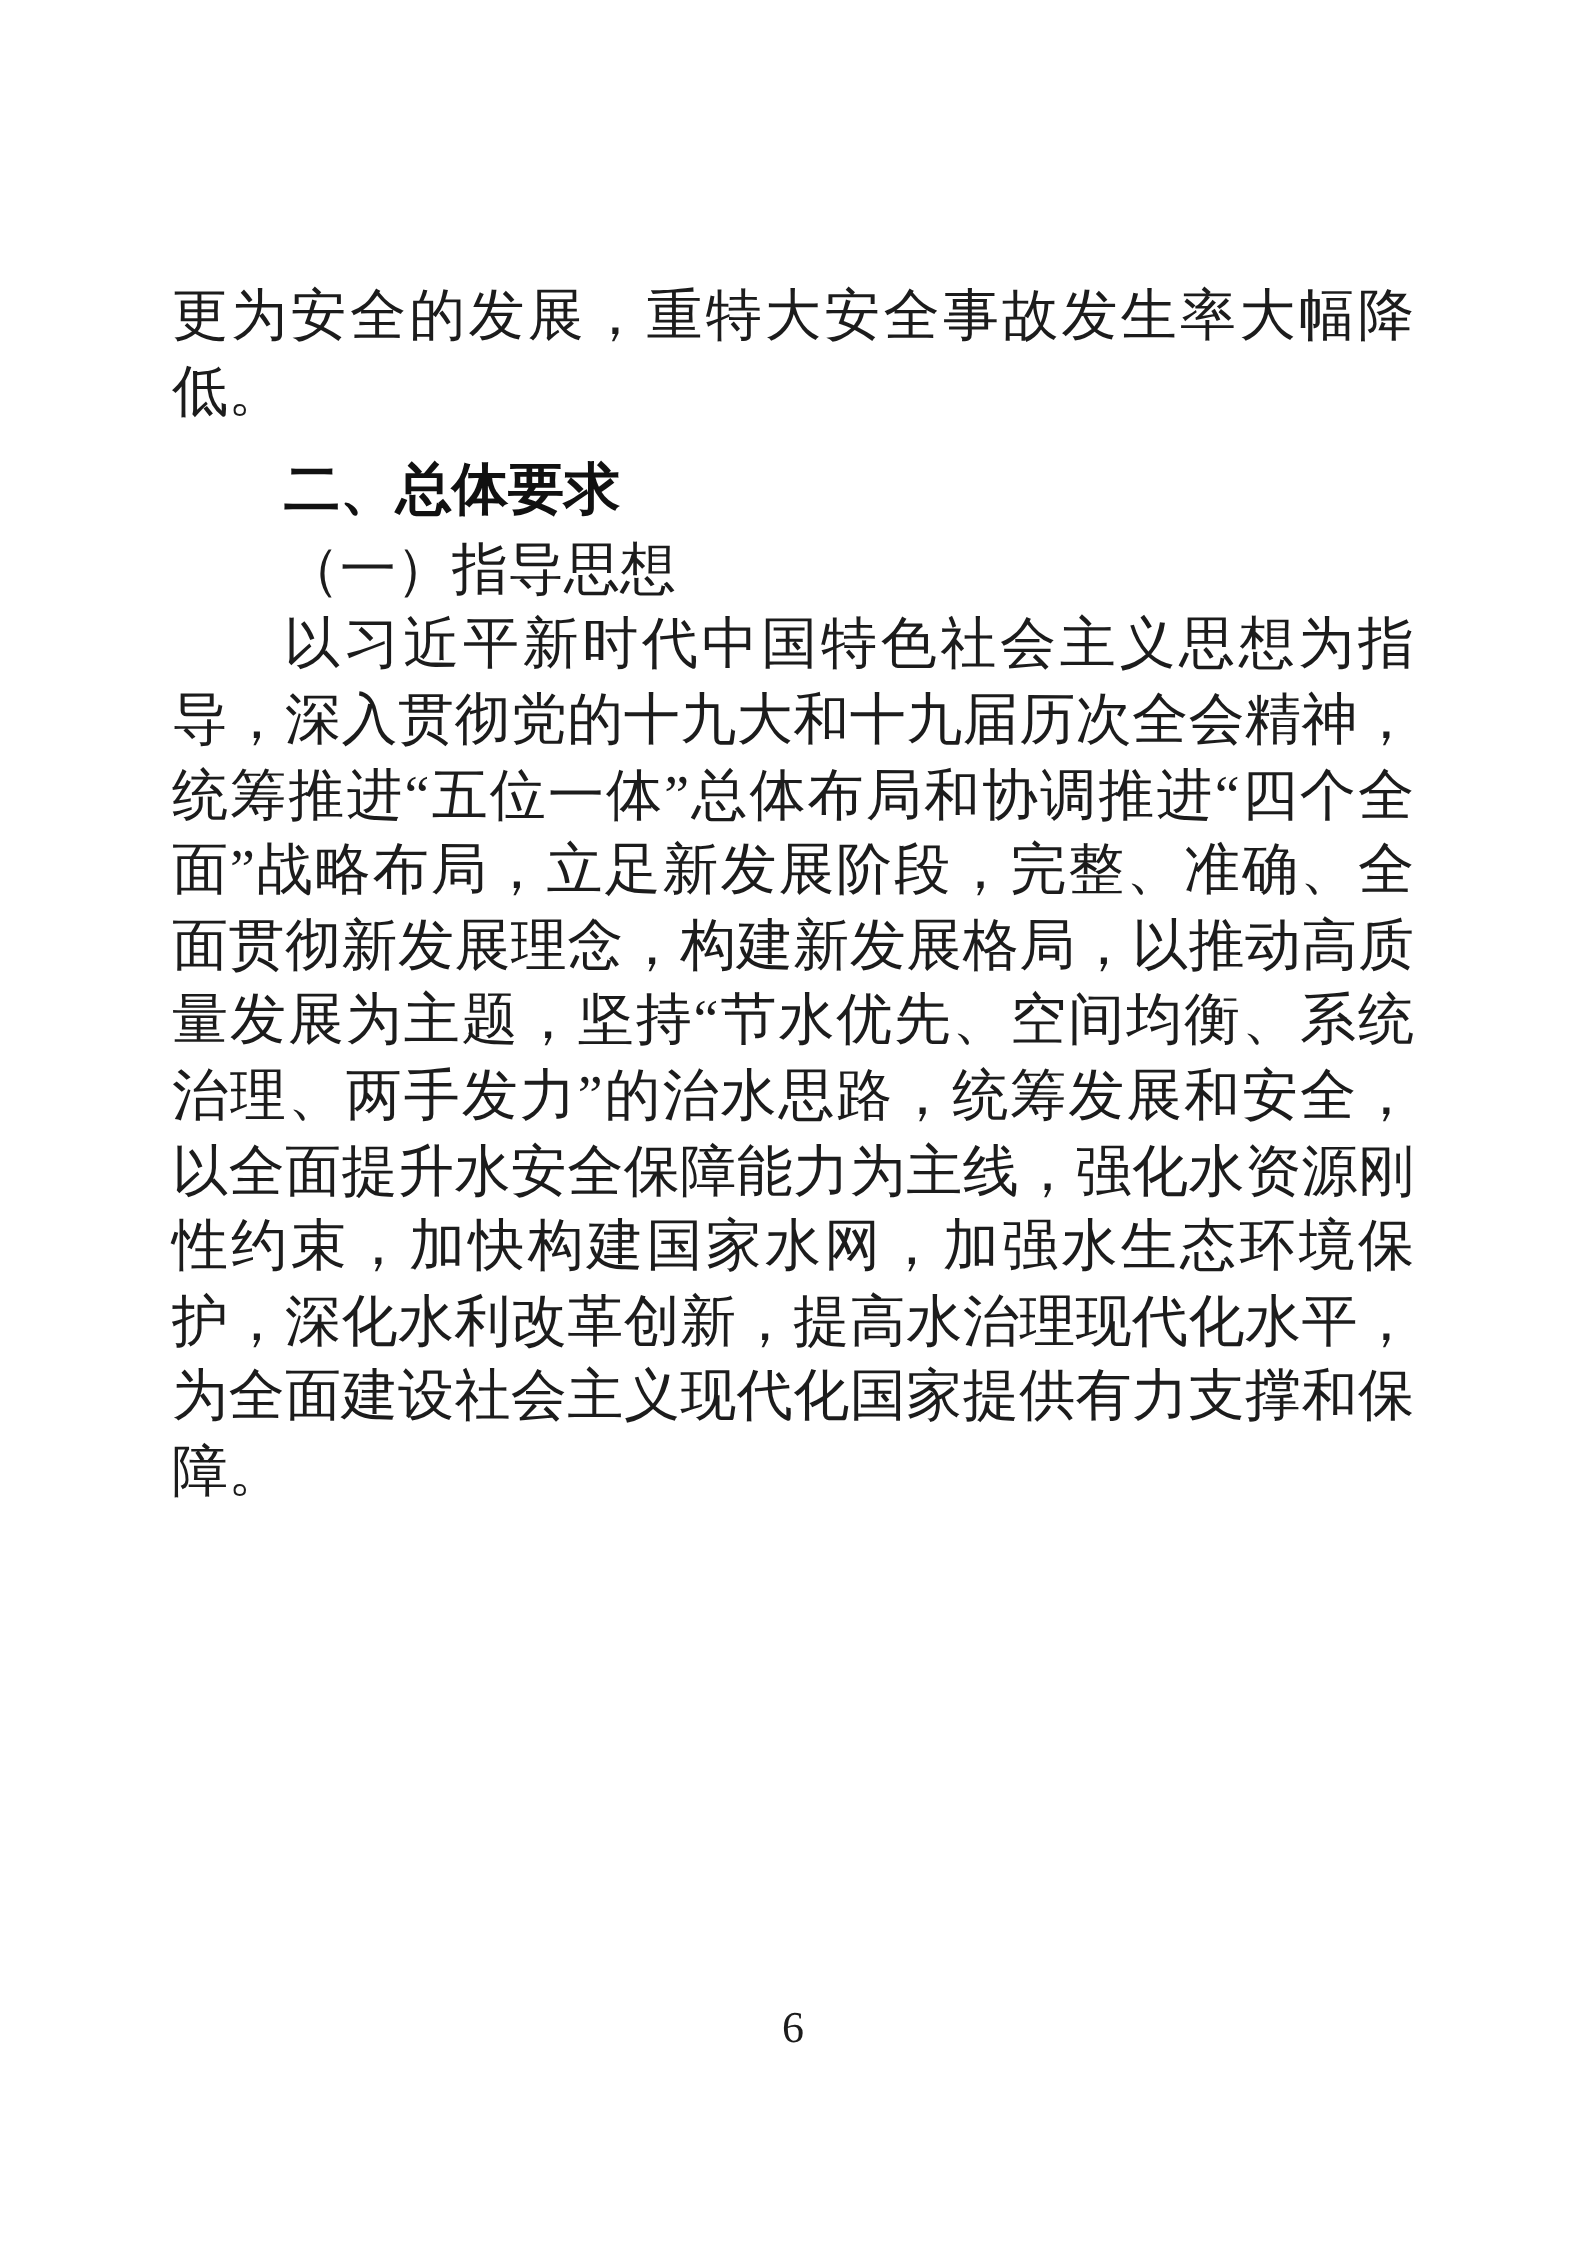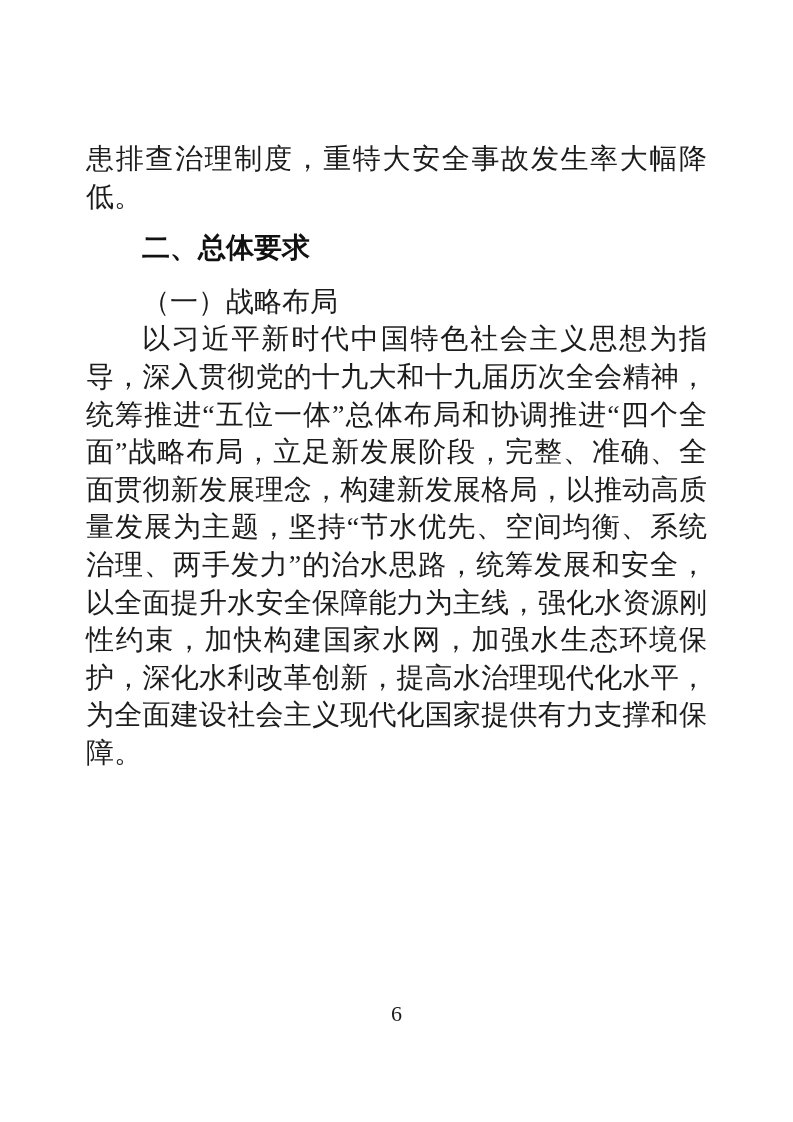--- a/index.html
+++ b/index.html
@@ -28,26 +28,26 @@
     line-height: 37.6px;
     text-align: justify;
     text-justify: inter-ideograph;
     text-indent: 2em;
     letter-spacing: 0;
   }
   .para.no-indent {
     text-indent: 0;
   }
   .section-heading {
-    margin: 14px 0 16px 0;
+    margin: 14px 0 0 0;
     font-size: 28px;
     line-height: 37.6px;
     font-weight: 700;
     text-indent: 2em;
-    font-family: Liberation Sans, sans-serif;
+    font-family: Liberation Mono, monospace;
     color: #111111;
   }
   .subheading {
     font-weight: 400;
   }
   .footer {
     position: absolute;
     left: 0;
     right: 0;
     top: 1002px;
@@ -58,26 +58,26 @@
     line-height: 24px;
     color: #1c1c1c;
     font-family: "Liberation Serif", "DejaVu Serif", serif;
   }
 </style>
 </head>
 <body>
 
 <div class="page">
   <main>
-    <p class="para no-indent">患排查治理制度，重特大安全事故发生率大幅降低。</p>
+    <p class="para no-indent">更为安全的发展，重特大安全事故发生率大幅降低。</p>
 
 
     <h2 class="section-heading">二、总体要求</h2>
 
-    <p class="para subheading">（一）战略布局</p>
+    <p class="para subheading">（一）指导思想</p>
 
     <p class="para">以习近平新时代中国特色社会主义思想为指导，深入贯彻党的十九大和十九届历次全会精神，统筹推进“五位一体”总体布局和协调推进“四个全面”战略布局，立足新发展阶段，完整、准确、全面贯彻新发展理念，构建新发展格局，以推动高质量发展为主题，坚持“节水优先、空间均衡、系统治理、两手发力”的治水思路，统筹发展和安全，以全面提升水安全保障能力为主线，强化水资源刚性约束，加快构建国家水网，加强水生态环境保护，深化水利改革创新，提高水治理现代化水平，为全面建设社会主义现代化国家提供有力支撑和保障。</p>
 
   </main>
 
   <footer class="footer">
     <span class="page-number">6</span>
   </footer>
 </div>
 

